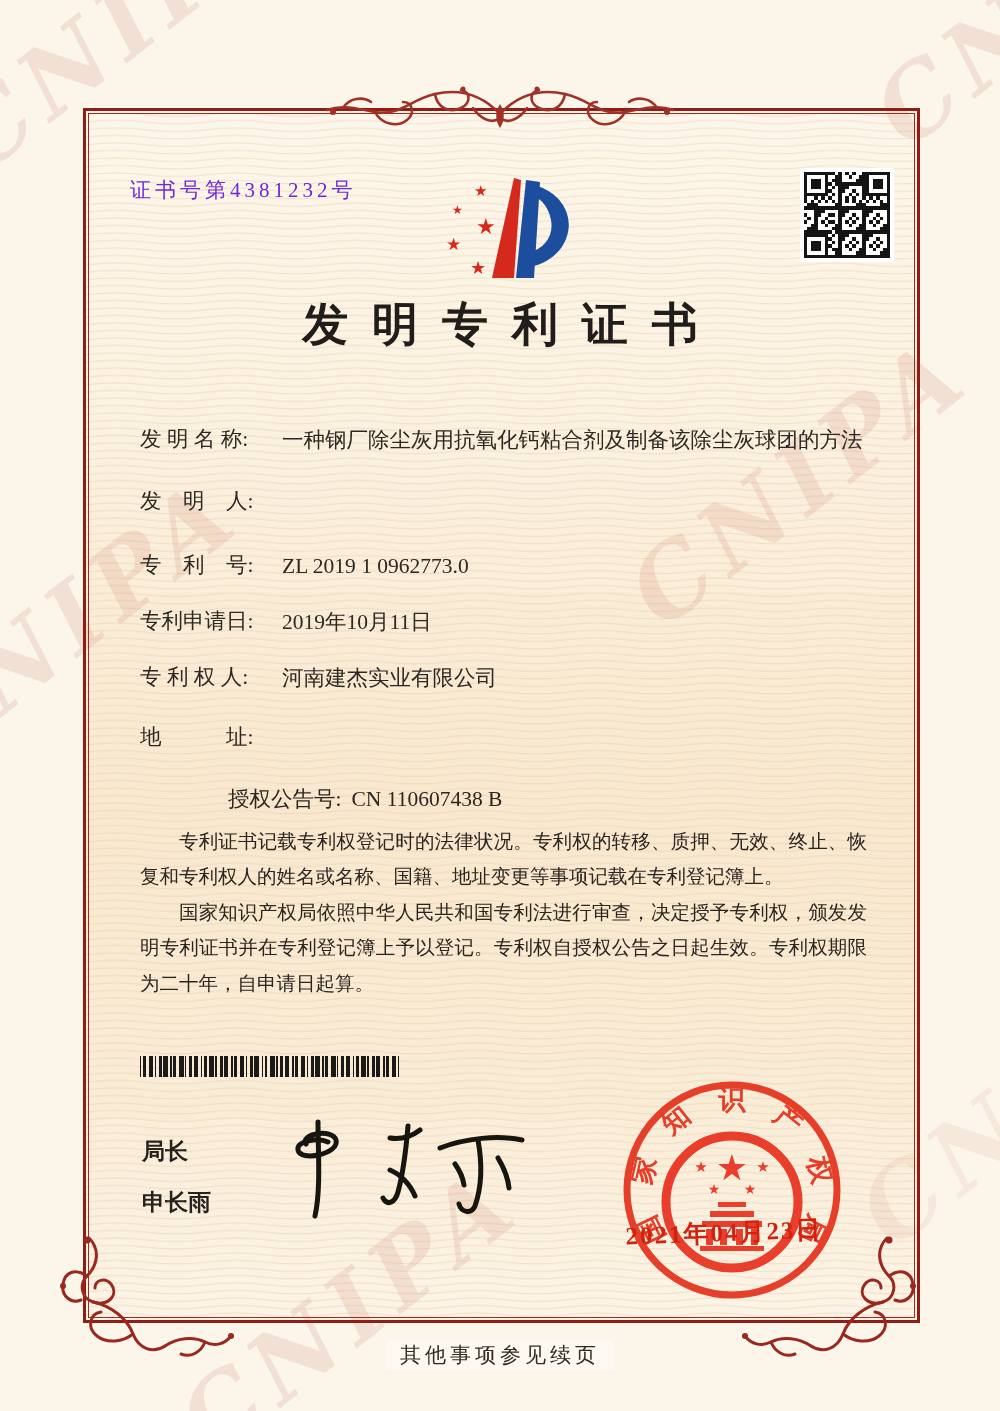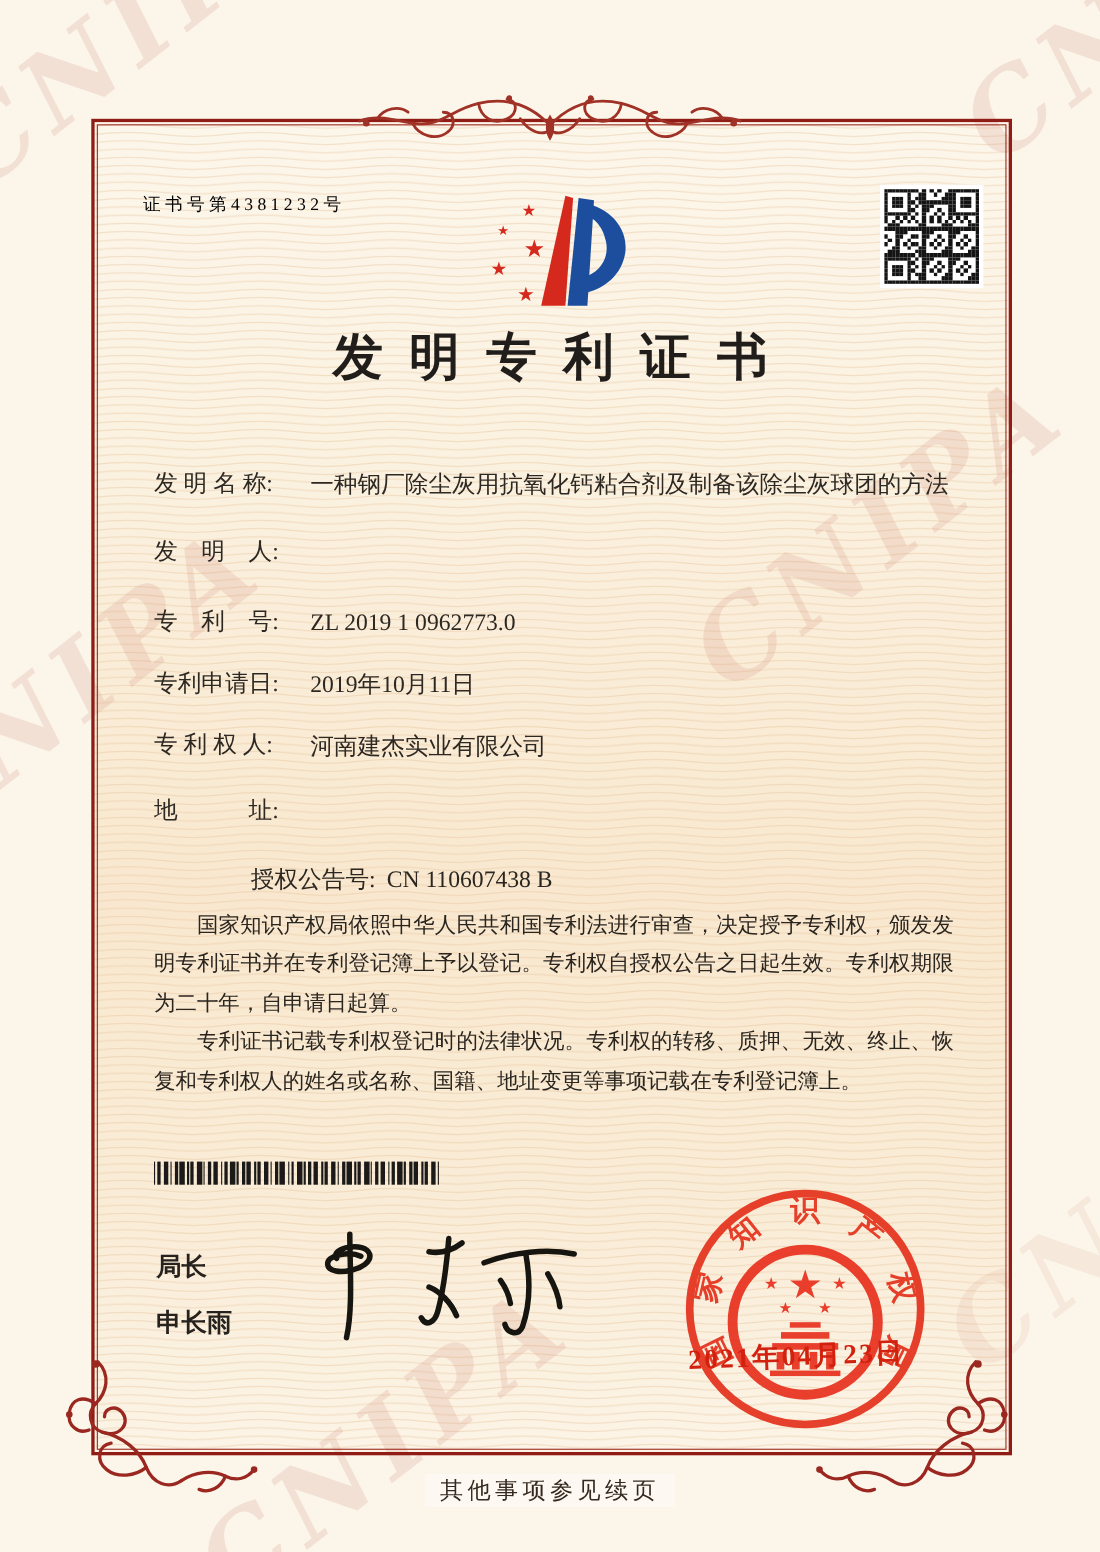--- a/index.html
+++ b/index.html
@@ -23,21 +23,21 @@
   }
   .frame::after { content:""; position:absolute; inset:2px; border:1px solid #9c2a20; }
   .ornament { position:absolute; z-index:4; }
   
   .wm {
     position:absolute; z-index:2; font-family:"DejaVu Serif",serif;
     font-style:italic; font-weight:bold; font-size:96px; letter-spacing:10px;
     color:rgba(208,142,126,0.20); transform:rotate(-38deg); white-space:nowrap;
   }
   
-  .cert-no { position:absolute; left:130px; top:176px; z-index:5; font-size:16px; letter-spacing:4px; color:#000000; }
+  .cert-no { position:absolute; left:130px; top:176px; z-index:5; font-size:21px; letter-spacing:4px; color:#6d28d9; }
   .logo { position:absolute; left:426px; top:164px; z-index:5; }
   .qr { position:absolute; left:800px; top:168px; width:94px; height:94px; z-index:5; background:#fff; padding:4px; }
   .qr-grid { display:grid; grid-template-columns:repeat(25,1fr); grid-template-rows:repeat(25,1fr); width:86px; height:86px; }
   .qr-grid i { display:block; } .qr-grid i.b { background:#141414; }
   .title {
     position:absolute; left:0; right:0; top:294px; z-index:5; text-align:center;
     font-size:46px; font-weight:bold; letter-spacing:0.52em; text-indent:0.52em; color:#201d1a;
   }
   
   .fields { position:absolute; left:140px; top:420px; width:735px; z-index:5; font-size:21.5px; color:#2e2822; }
@@ -812,22 +812,22 @@
     </div>
   </div>
 
   <div class="grant-row">
     <span class="gpair g2">
       <span class="glabel">授权公告号:</span><span>CN 110607438 B</span>
     </span>
   </div>
 
   <div class="paras">
+    <p>专利证书记载专利权登记时的法律状况。专利权的转移、质押、无效、终止、恢复和专利权人的姓名或名称、国籍、地址变更等事项记载在专利登记簿上。</p>
     <p>国家知识产权局依照中华人民共和国专利法进行审查，决定授予专利权，颁发发明专利证书并在专利登记簿上予以登记。专利权自授权公告之日起生效。专利权期限为二十年，自申请日起算。</p>
-    <p>专利证书记载专利权登记时的法律状况。专利权的转移、质押、无效、终止、恢复和专利权人的姓名或名称、国籍、地址变更等事项记载在专利登记簿上。</p>
   </div>
 
   <div class="barcode" id="barcode">
       <i class="bar" style="width: 1.6px;"></i>
       <i style="width: 1.5px;"></i>
       <i class="bar" style="width: 3.2px;"></i>
       <i style="width: 3px;"></i>
       <i class="bar" style="width: 4.8px;"></i>
       <i style="width: 1.5px;"></i>
       <i class="bar" style="width: 1.6px;"></i>

